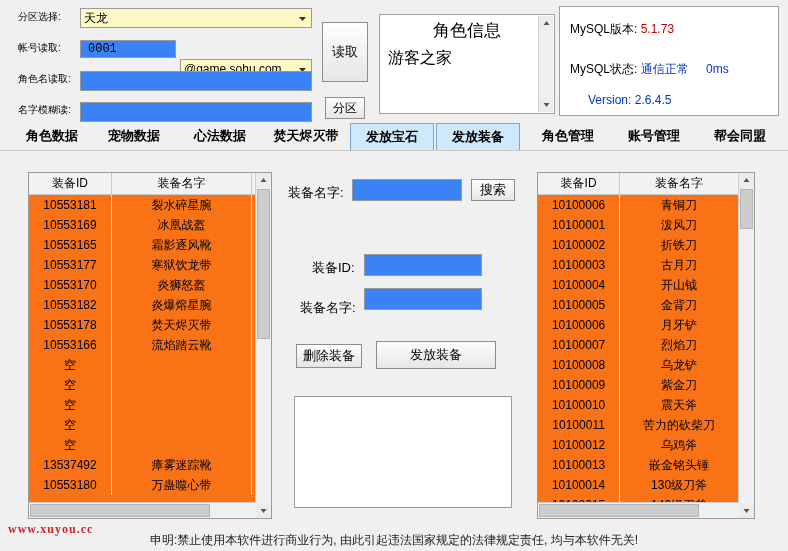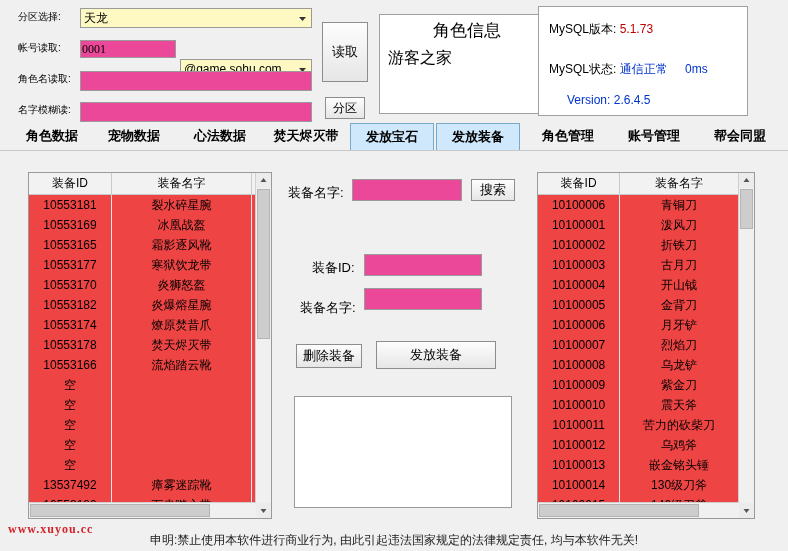--- a/index.html
+++ b/index.html
@@ -14,23 +14,23 @@
   .top{position:relative;height:125px;}
   .lbl{font-size:10px;color:#000;}
   
   .row{position:absolute;display:flex;align-items:center;}
   .r1{left:18px;top:10px;}
   .r2{left:18px;top:41px;}
   .r3{left:18px;top:72px;}
   .r4{left:18px;top:103px;}
   .row .lbl{width:86px;display:inline-block;text-align:left;}
   input.txt{
-    border:1px solid #9a9a9a;background:#ec4899;height:18px;
-    font-family:Liberation Serif, serif;font-size:12px;
-    padding:0 1px;box-sizing:border-box;outline:none;
+    border:1px solid #9a9a9a;background:#3b82f6;height:18px;
+    font-family:Liberation Mono, monospace;font-size:12px;
+    padding:0 7px;box-sizing:border-box;outline:none;
   }
   .sel{
     position:relative;border:1px solid #9a9a9a;background:#fef9c3;height:20px;
     box-sizing:border-box;display:flex;align-items:center;padding:0 3px;
     font-size:12px;
   }
   .sel .arrow{position:absolute;right:3px;top:4px;width:11px;height:11px;}
   .arrow svg{display:block;}
   .btn{
     border:1px solid #8d8d8d;
@@ -43,21 +43,21 @@
   .group{position:absolute;border:1px solid #a0a0a0;background:#fff;}
   
   .tabbar{position:absolute;left:0;top:123px;width:788px;height:28px;font-weight:bold;}
   .tab{
     position:absolute;top:0;height:26px;display:flex;align-items:center;justify-content:center;
     font-size:13px;color:#000;
   }
   .tab.active{background:#cfe8fb;border:1px solid #7aa8c8;}
   .sep{position:absolute;left:0;top:150px;width:788px;height:1px;background:#c8c8c8;}
   
-  .listbox{position:absolute;border:1px solid #9a9a9a;background:#ef4444;overflow:hidden;}
+  .listbox{position:absolute;border:1px solid #9a9a9a;background:#f97316;overflow:hidden;}
   .lhead{display:flex;height:21px;background:#f2f2f2;border-bottom:1px solid #c9c9c9;}
   .lhead div{
     display:flex;align-items:center;justify-content:center;font-size:12px;
     border-right:1px solid #c9c9c9;box-sizing:border-box;height:21px;
   }
   .lrow{display:flex;height:20px;}
   .lrow div{
     display:flex;align-items:center;justify-content:center;font-size:12px;
     border-right:1px solid #e8e8e8;box-sizing:border-box;height:20px;
   }
@@ -144,21 +144,21 @@
           </svg>
       </div>
       <div class="sarrow" style="bottom:0;width:14px;">
         <svg width="7" height="7" viewBox="0 0 7 7">
             <path d="M0.5 2 L3.5 6 L6.5 2 Z" fill="#555"></path>
           </svg>
       </div>
     </div>
   </div>
 
-  <div class="group" style="left:538px;top:6px;width:208px;height:108px;">
+  <div class="group" style="left:559px;top:6px;width:208px;height:108px;padding-left:10px;">
     <div style="position:absolute;left:10px;top:14px;">
       <span>MySQL版本:</span>
       <span class="info-red">5.1.73</span>
     </div>
     <div style="position:absolute;left:10px;top:54px;">
       <span>MySQL状态:</span>
       <span class="info-blue">通信正常</span>
       <span class="info-blue" style="margin-left:14px;">0ms</span>
     </div>
     <div style="position:absolute;left:28px;top:86px;">
@@ -224,24 +224,20 @@
         </div>
         <div class="lrow">
           <div class="c1">10553170</div>
           <div class="c2">炎狮怒盔</div>
         </div>
         <div class="lrow">
           <div class="c1">10553182</div>
           <div class="c2">炎爆熔星腕</div>
         </div>
         <div class="lrow">
-          <div class="c1">10553174</div>
-          <div class="c2">燎原焚昔爪</div>
-        </div>
-        <div class="lrow">
           <div class="c1">10553178</div>
           <div class="c2">焚天烬灭带</div>
         </div>
         <div class="lrow">
           <div class="c1">10553166</div>
           <div class="c2">流焰踏云靴</div>
         </div>
         <div class="lrow">
           <div class="c1">空</div>
           <div class="c2"></div>

